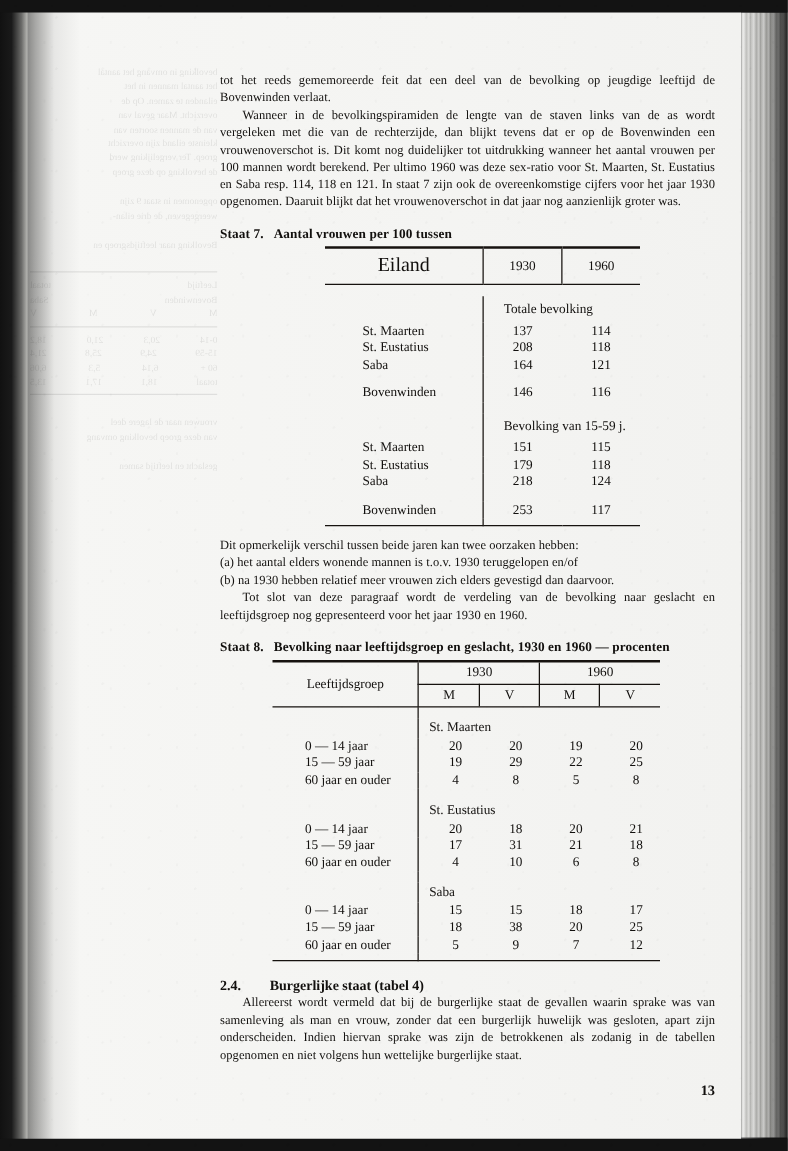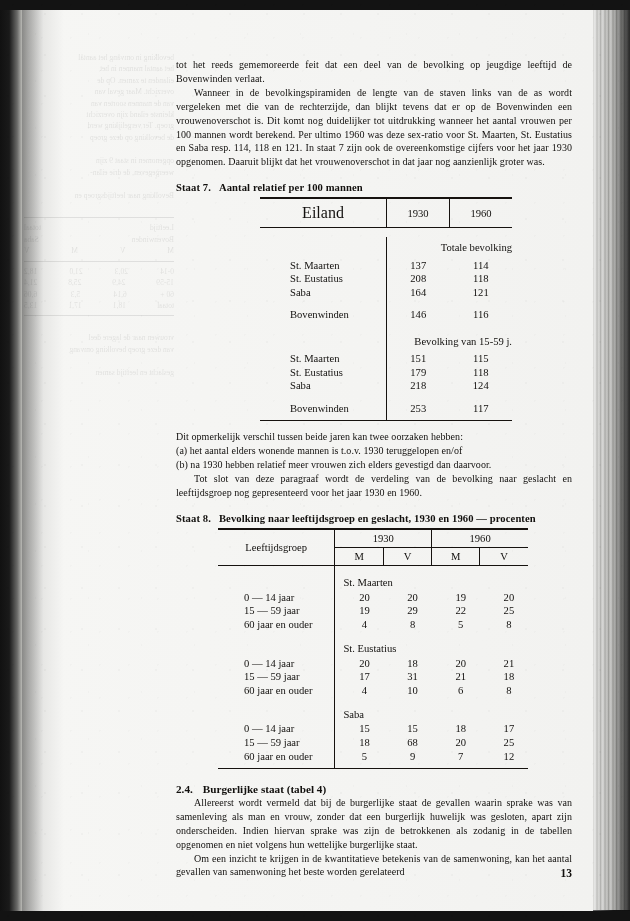--- a/index.html
+++ b/index.html
@@ -139,21 +139,21 @@
   #staat7 td.lbl {
     height: 13.6px;
     padding-left: 30px;
     border-right: 1.4px solid #16120f;
   }
   #staat7 td.num { text-align: center; width: 62px; }
   #staat7 td.grp {
     text-align: center; height: 21px;
     border-right: 1.4px solid #16120f;
   }
-  #staat7 td.grpspan { text-align: right; }
+  #staat7 td.grpspan { text-align: left; padding-left: 16px; }
   #staat7 tr.spacer td { height: 9px; }
   #staat7 tr.botline td { border-bottom: 1.4px solid #16120f; height: 5px; }
 
   
   #staat8 { margin-left: 42px; width: 310px; }
   #staat8 .topline td { border-top: 2.6px solid #16120f; }
   #staat8 th.ages {
     text-align: center;
     border-right: 1.4px solid #16120f;
     width: 130px;
@@ -178,21 +178,21 @@
   #staat8 td.num { text-align: center; width: 45px; padding-left: 10px; }
   #staat8 td.grphead { padding-left: 8px; height: 16px; }
   #staat8 tr.spacer td { height: 9px; }
   #staat8 tr.botline td { border-bottom: 1.4px solid #16120f; height: 5px; }
 
   .sec-head {
     font-weight: bold;
     font-size: 11.2px;
     margin: 14px 0 1px 0;
   }
-  .sec-head .sec-num { margin-right: 10px; }
+  .sec-head .sec-num { margin-right: 23px; }
 
   #page-number {
     position: absolute;
     right: 58px; bottom: 42px;
     font-weight: bold;
     font-size: 11.5px;
     color: #12100e;
   }
 
   
@@ -281,21 +281,21 @@
   <div class="bl-gap"></div>
   <div>geslacht en leeftijd samen</div>
 </div>
 
 <div id="content">
 
   <p>tot het reeds gememoreerde feit dat een deel van de bevolking op jeugdige leeftijd de Bovenwinden verlaat.</p>
   <p class="indent">Wanneer in de bevolkingspiramiden de lengte van de staven links van de as wordt vergeleken met die van de rechterzijde, dan blijkt tevens dat er op de Bovenwinden een vrouwenoverschot is. Dit komt nog duidelijker tot uitdrukking wanneer het aantal vrouwen per 100 mannen wordt berekend. Per ultimo 1960 was deze sex-ratio voor St. Maarten, St. Eustatius en Saba resp. 114, 118 en 121. In staat 7 zijn ook de overeenkomstige cijfers voor het jaar 1930 opgenomen. Daaruit blijkt dat het vrouwenoverschot in dat jaar nog aanzienlijk groter was.</p>
 
   <div class="table-caption">
-    <span class="cap-num">Staat 7.</span><span>Aantal relatief per 100 mannen</span>
+    <span class="cap-num">Staat 7.</span><span>Aantal vrouwen per 100 tussen</span>
   </div>
 
   <table class="stat" id="staat7">
     <tbody>
       <tr class="topline">
         <td colspan="3" style="height:0"></td>
       </tr>
       <tr>
         <th class="isl">Eiland</th>
         <th class="yr y1">1930</th>
@@ -493,21 +493,21 @@
       <tr>
         <td class="ages">0 — 14 jaar</td>
         <td class="num">15</td>
         <td class="num">15</td>
         <td class="num">18</td>
         <td class="num">17</td>
       </tr>
       <tr>
         <td class="ages">15 — 59 jaar</td>
         <td class="num">18</td>
-        <td class="num">68</td>
+        <td class="num">38</td>
         <td class="num">20</td>
         <td class="num">25</td>
       </tr>
       <tr>
         <td class="ages">60 jaar en ouder</td>
         <td class="num">5</td>
         <td class="num">9</td>
         <td class="num">7</td>
         <td class="num">12</td>
       </tr>
@@ -519,18 +519,17 @@
           <td></td>
       </tr>
     </tbody>
   </table>
 
   <div class="sec-head">
     <span class="sec-num">2.4.</span><span>Burgerlijke staat (tabel 4)</span>
   </div>
 
   <p class="indent">Allereerst wordt vermeld dat bij de burgerlijke staat de gevallen waarin sprake was van samenleving als man en vrouw, zonder dat een burgerlijk huwelijk was gesloten, apart zijn onderscheiden. Indien hiervan sprake was zijn de betrokkenen als zodanig in de tabellen opgenomen en niet volgens hun wettelijke burgerlijke staat.</p>
-  <p class="indent">Om een inzicht te krijgen in de kwantitatieve betekenis van de samenwoning, kan het aantal gevallen van samenwoning het beste worden gerelateerd</p>
 
 </div>
 
 <div id="page-number">13</div>
 <div id="grain"></div>
 
 </body></html>

